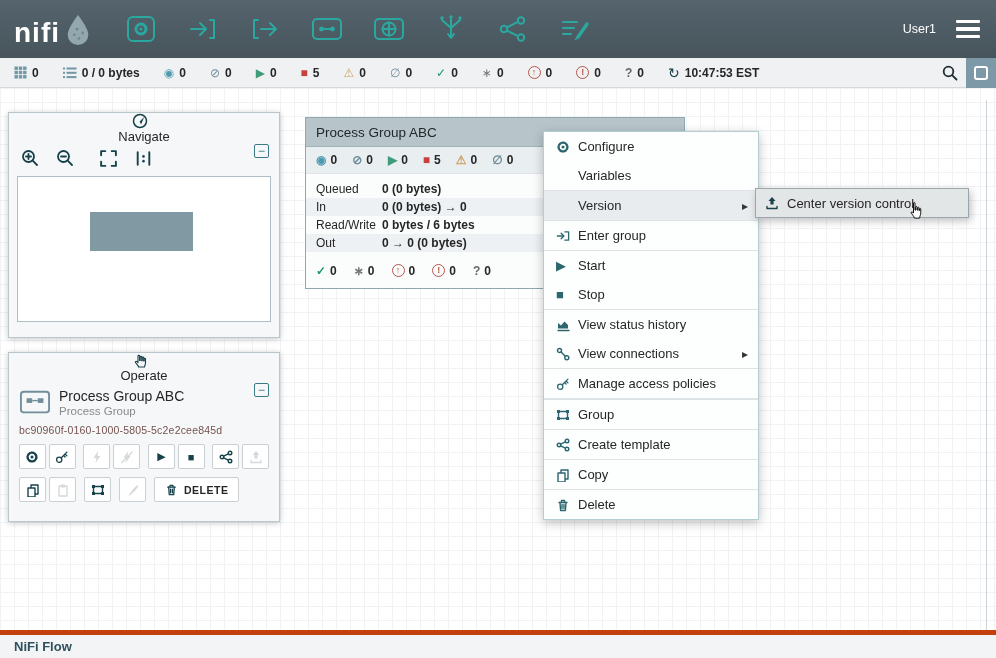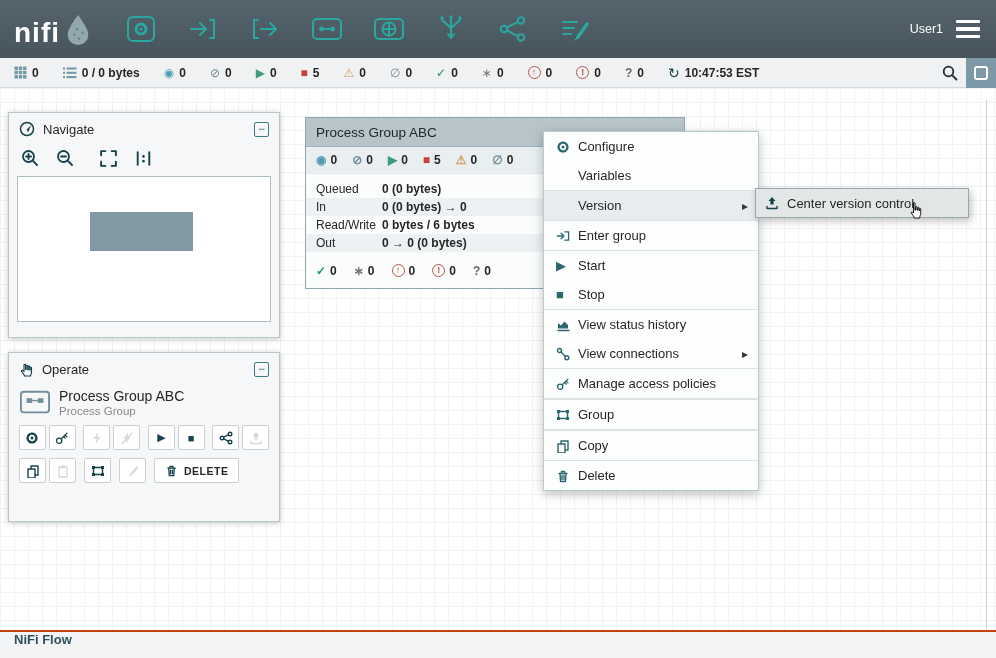--- a/index.html
+++ b/index.html
@@ -10,21 +10,21 @@
   
   .topbar { position:absolute; top:0; left:0; right:0; height:58px;
     background:linear-gradient(#55646d,#47545c); display:flex; align-items:center; padding:0 14px; }
   .logo { display:flex; align-items:flex-end; margin-right:30px; }
   .logo-text { color:#fff; font-size:28px; font-weight:bold; letter-spacing:1px; }
   .logo-drop { margin-left:3px; margin-top:4px; }
   .tools { display:flex; align-items:center; gap:26px; }
   .tool { width:36px; height:36px; display:flex; align-items:center; justify-content:center;
     color:#2aa8a0; cursor:grab; }
   .tool svg { stroke:currentColor; fill:none; stroke-width:2; stroke-linecap:round; stroke-linejoin:round; }
-  .header-right { margin-left:auto; display:flex; align-items:center; gap:11px; }
+  .header-right { margin-left:auto; display:flex; align-items:center; gap:18px; }
   .user { color:#fff; font-size:12.5px; cursor:pointer; }
   .hamburger { display:flex; flex-direction:column; gap:4px; cursor:pointer; padding:4px 2px; }
   .hamburger span { width:24px; height:3.5px; background:#fff; border-radius:1px; }
 
   
   .statusbar { position:absolute; top:58px; left:0; right:0; height:30px; background:#eff1f2;
     border-bottom:1px solid #d3d8da; display:flex; align-items:center; padding-left:14px;
     font-size:12px; color:#262626; }
   .stat { display:flex; align-items:center; gap:5px; margin-right:24px; white-space:nowrap; }
   .stat .cnt { font-weight:bold; color:#262626; }
@@ -43,21 +43,21 @@
   
   .canvas { position:absolute; top:88px; left:0; width:996px; height:542px; background-color:#fff;
     background-image:linear-gradient(#f0f2f3 1px, transparent 1px),
                      linear-gradient(90deg,#f0f2f3 1px, transparent 1px);
     background-size:14px 14px; overflow:hidden; }
   .canvas-edge { position:absolute; right:9px; top:12px; bottom:0; width:1px; background:#ccd4d8; }
 
   
   .panel { position:absolute; background:#f5f7f8; border:1px solid #b9c6cc;
     box-shadow:0 1px 6px rgba(0,0,0,.22); z-index:10; }
-  .panel-header { height:32px; display:flex; align-items:center; padding:0 10px; font-size:13px; color:#262626; }
+  .panel-header { height:32px; display:flex; align-items:center; padding:0 10px; font-size:13px; color:#262626;flex-direction:column; }
   .panel-header .ph-icon { display:inline-flex; margin-right:8px; color:#16414a; }
   .panel-header svg { stroke:currentColor; fill:none; stroke-width:1.5; stroke-linecap:round; stroke-linejoin:round; }
   .collapse-btn { margin-left:auto; width:15px; height:15px; border:1px solid #3c7a85; border-radius:2px;
     color:#3c7a85; display:flex; align-items:center; justify-content:center; font-size:12px; line-height:1; cursor:pointer; }
   .navigate { left:8px; top:24px; width:272px; height:226px; }
   .nav-tools { display:flex; align-items:center; gap:16px; padding:4px 12px 6px; color:#16414a; }
   .nav-tools svg { stroke:currentColor; fill:none; stroke-width:1.8; stroke-linecap:round; stroke-linejoin:round; cursor:pointer; }
   .minimap { margin:2px 8px 8px; height:146px; background:#fff; border:1px solid #b0bec5; position:relative; cursor:crosshair; }
   .mini-rect { position:absolute; left:72px; top:35px; width:103px; height:39px; background:#8099a3; }
 
@@ -110,21 +110,21 @@
 
   
   .submenu { position:absolute; left:755px; top:100px; width:214px; height:30px; background:#e3e6e7;
     border:1px solid #9aa6ab; box-shadow:2px 3px 8px rgba(0,0,0,.25); display:flex; align-items:center;
     padding:0 9px; font-size:13px; color:#262626; z-index:35; cursor:pointer; }
   .submenu .mi-icon { color:#17424b; }
   .cursor-hand { position:absolute; left:906px; top:112px; z-index:40; }
 
   
   .bottombar { position:absolute; bottom:0; left:0; right:0; height:28px; background:#f3f4f5;
-    border-top:2px solid #c2410c; display:flex; align-items:flex-start; padding:0 14px; }
+    border-top:5px solid #c2410c; display:flex; align-items:center; padding:0 14px; }
   .breadcrumb { font-size:13px; font-weight:bold; color:#2e515c; cursor:pointer; }
 </style>
 </head>
 <body>
 
 <div class="page">
 
   <header class="topbar">
     <div class="logo">
       <span class="logo-text">nifi</span>
@@ -426,20 +426,21 @@
               <rect x="8" y="12" width="6" height="5" fill="currentColor" stroke="none"></rect>
               <rect x="20" y="12" width="6" height="5" fill="currentColor" stroke="none"></rect>
               <path d="M14 14.5 H20" stroke-width="1.5"></path>
             </svg>
           </span>
           <span>
             <div class="op-name">Process Group ABC</div>
             <div class="op-type">Process Group</div>
           </span>
         </div>
+        <div class="op-id">bc90960f-0160-1000-5805-5c2e2cee845d</div>
 
         <div class="btn-row">
           <div class="obtn">
             <svg width="14" height="14" viewBox="0 0 14 14">
               <circle cx="7" cy="7" r="4.4" stroke-width="2.4" stroke-dasharray="2.3 1.6"></circle>
               <circle cx="7" cy="7" r="1.5" fill="currentColor" stroke="none"></circle>
             </svg>
           </div>
           <div class="obtn">
             <svg width="14" height="14" viewBox="0 0 15 15">
@@ -604,20 +605,31 @@
             <rect x="2.5" y="3.5" width="9" height="7"></rect>
             <rect x="1" y="2" width="3" height="3" fill="currentColor" stroke="none"></rect>
             <rect x="10" y="2" width="3" height="3" fill="currentColor" stroke="none"></rect>
             <rect x="1" y="9" width="3" height="3" fill="currentColor" stroke="none"></rect>
             <rect x="10" y="9" width="3" height="3" fill="currentColor" stroke="none"></rect>
           </svg>
         </span>
         <span>Group</span>
       </div>
       <div class="menu-sep"></div>
+      <div class="menu-item">
+        <span class="mi-icon">
+          <svg width="14" height="14" viewBox="0 0 14 14">
+            <circle cx="3" cy="7" r="1.8"></circle>
+              <circle cx="11" cy="3" r="1.8"></circle>
+              <circle cx="11" cy="11" r="1.8"></circle>
+            <path d="M4.6 6.2 L9.4 3.8 M4.6 7.8 L9.4 10.2"></path>
+          </svg>
+        </span>
+        <span>Create template</span>
+      </div>
       <div class="menu-sep"></div>
       <div class="menu-item">
         <span class="mi-icon">
           <svg width="14" height="14" viewBox="0 0 14 14">
             <rect x="5" y="2" width="7" height="9"></rect>
               <rect x="2" y="5" width="7" height="9" fill="#fdfefe"></rect>
           </svg>
         </span>
         <span>Copy</span>
       </div>

